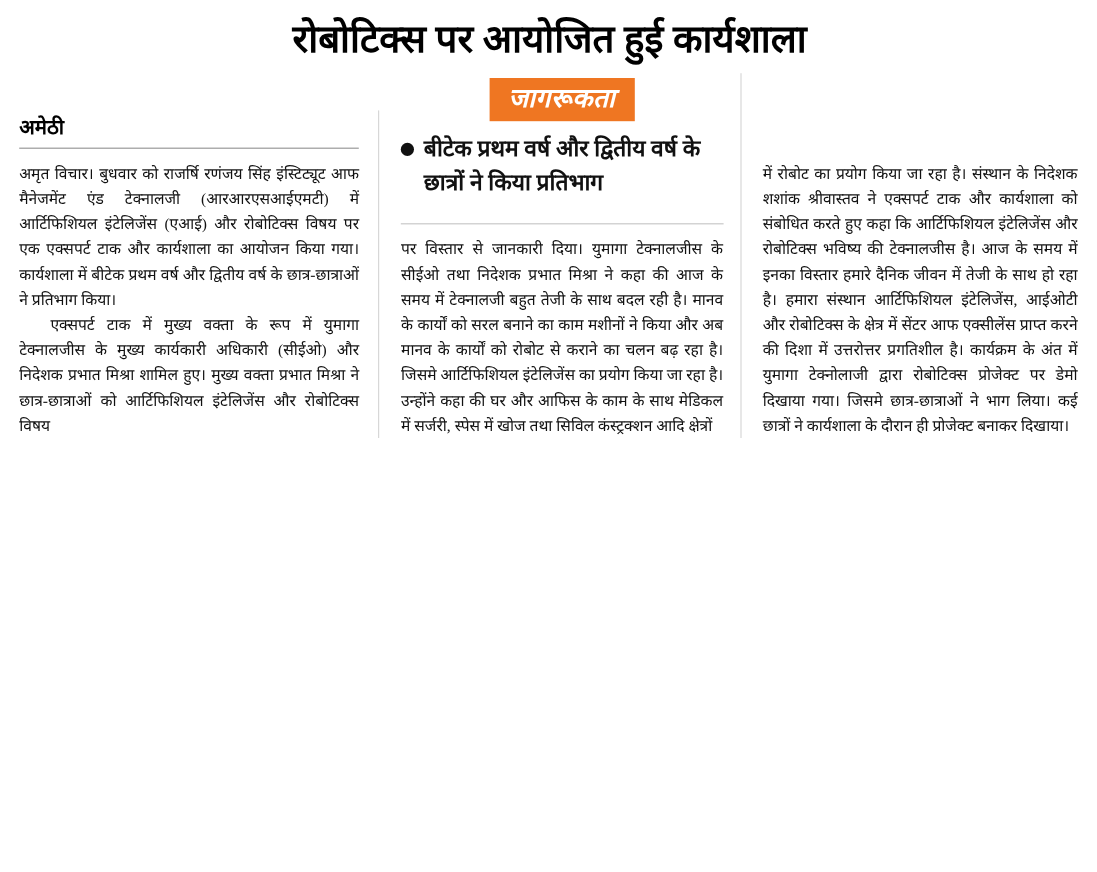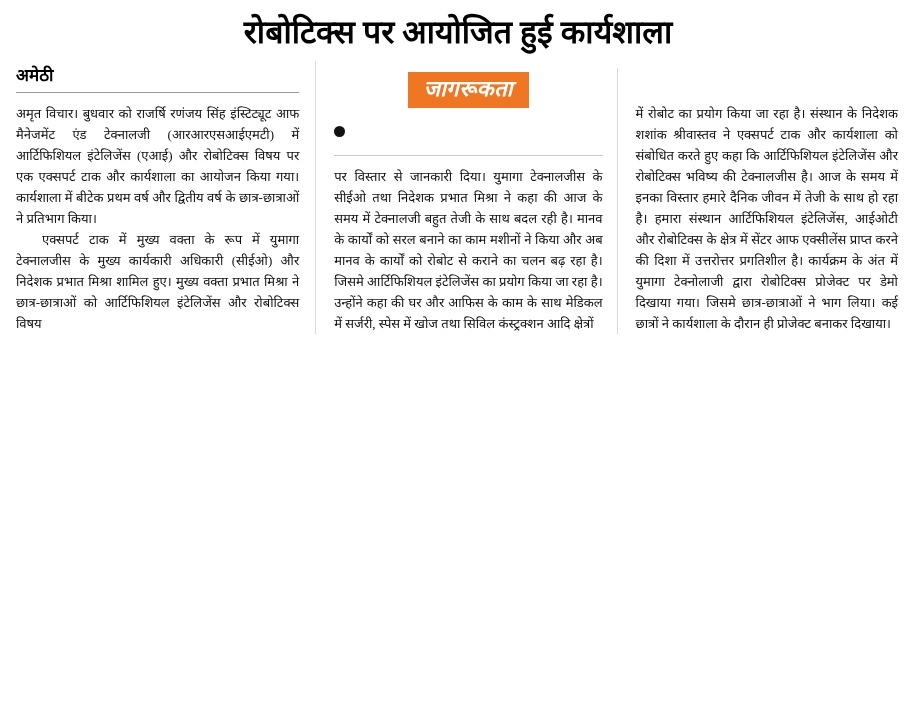--- a/index.html
+++ b/index.html
@@ -140,20 +140,21 @@
       <p class="body-text"><span class="lead">अमृत विचार।</span><span> बुधवार को राजर्षि रणंजय सिंह इंस्टिट्यूट आफ मैनेजमेंट एंड टेक्नालजी (आरआरएसआईएमटी) में आर्टिफिशियल इंटेलिजेंस (एआई) और रोबोटिक्स विषय पर एक एक्सपर्ट टाक और कार्यशाला का आयोजन किया गया। कार्यशाला में बीटेक प्रथम वर्ष और द्वितीय वर्ष के छात्र-छात्राओं ने प्रतिभाग किया।</span></p>
       <p class="body-text indent">एक्सपर्ट टाक में मुख्य वक्ता के रूप में युमागा टेक्नालजीस के मुख्य कार्यकारी अधिकारी (सीईओ) और निदेशक प्रभात मिश्रा शामिल हुए। मुख्य वक्ता प्रभात मिश्रा ने छात्र-छात्राओं को आर्टिफिशियल इंटेलिजेंस और रोबोटिक्स विषय</p>
     </div>
 
     <div class="col col-2 vline-right">
       <div class="kicker-wrap">
         <span class="kicker">जागरूकता</span>
       </div>
       <div class="subhead">
         <span class="bullet"></span>
+        <span class="subhead-text">बीटेक प्रथम वर्ष और द्वितीय वर्ष के छात्रों ने किया प्रतिभाग</span>
       </div>
       <hr class="sep">
       <p class="body-text">पर विस्तार से जानकारी दिया। युमागा टेक्नालजीस के सीईओ तथा निदेशक प्रभात मिश्रा ने कहा की आज के समय में टेक्नालजी बहुत तेजी के साथ बदल रही है। मानव के कार्यों को सरल बनाने का काम मशीनों ने किया और अब मानव के कार्यों को रोबोट से कराने का चलन बढ़ रहा है। जिसमे आर्टिफिशियल इंटेलिजेंस का प्रयोग किया जा रहा है। उन्होंने कहा की घर और आफिस के काम के साथ मेडिकल में सर्जरी, स्पेस में खोज तथा सिविल कंस्ट्रक्शन आदि क्षेत्रों</p>
     </div>
 
     <div class="col col-3">
       <p class="body-text">में रोबोट का प्रयोग किया जा रहा है। संस्थान के निदेशक शशांक श्रीवास्तव ने एक्सपर्ट टाक और कार्यशाला को संबोधित करते हुए कहा कि आर्टिफिशियल इंटेलिजेंस और रोबोटिक्स भविष्य की टेक्नालजीस है। आज के समय में इनका विस्तार हमारे दैनिक जीवन में तेजी के साथ हो रहा है। हमारा संस्थान आर्टिफिशियल इंटेलिजेंस, आईओटी और रोबोटिक्स के क्षेत्र में सेंटर आफ एक्सीलेंस प्राप्त करने की दिशा में उत्तरोत्तर प्रगतिशील है। कार्यक्रम के अंत में युमागा टेक्नोलाजी द्वारा रोबोटिक्स प्रोजेक्ट पर डेमो दिखाया गया। जिसमे छात्र-छात्राओं ने भाग लिया। कई छात्रों ने कार्यशाला के दौरान ही प्रोजेक्ट बनाकर दिखाया।</p>
     </div>
 
   </div>

